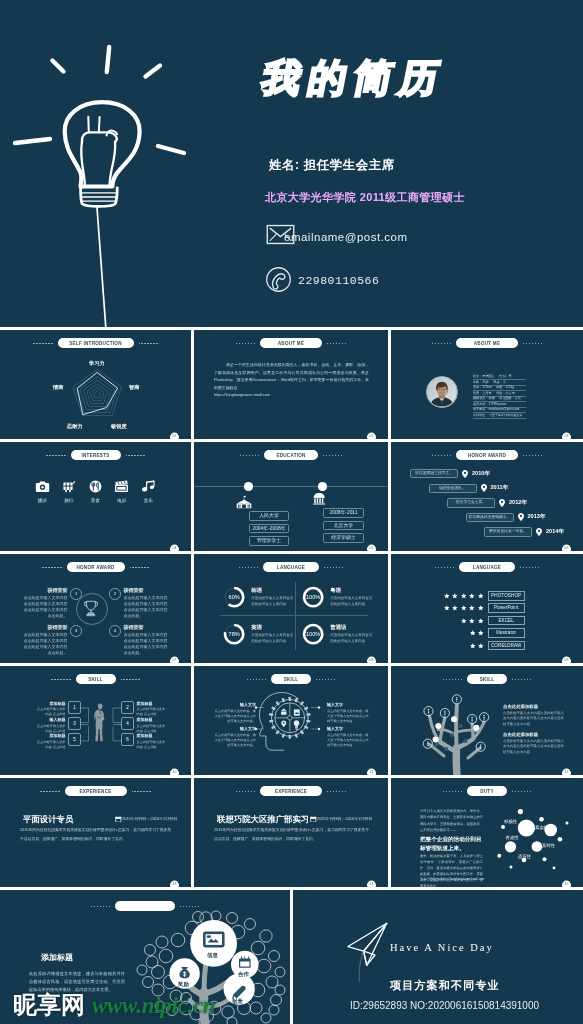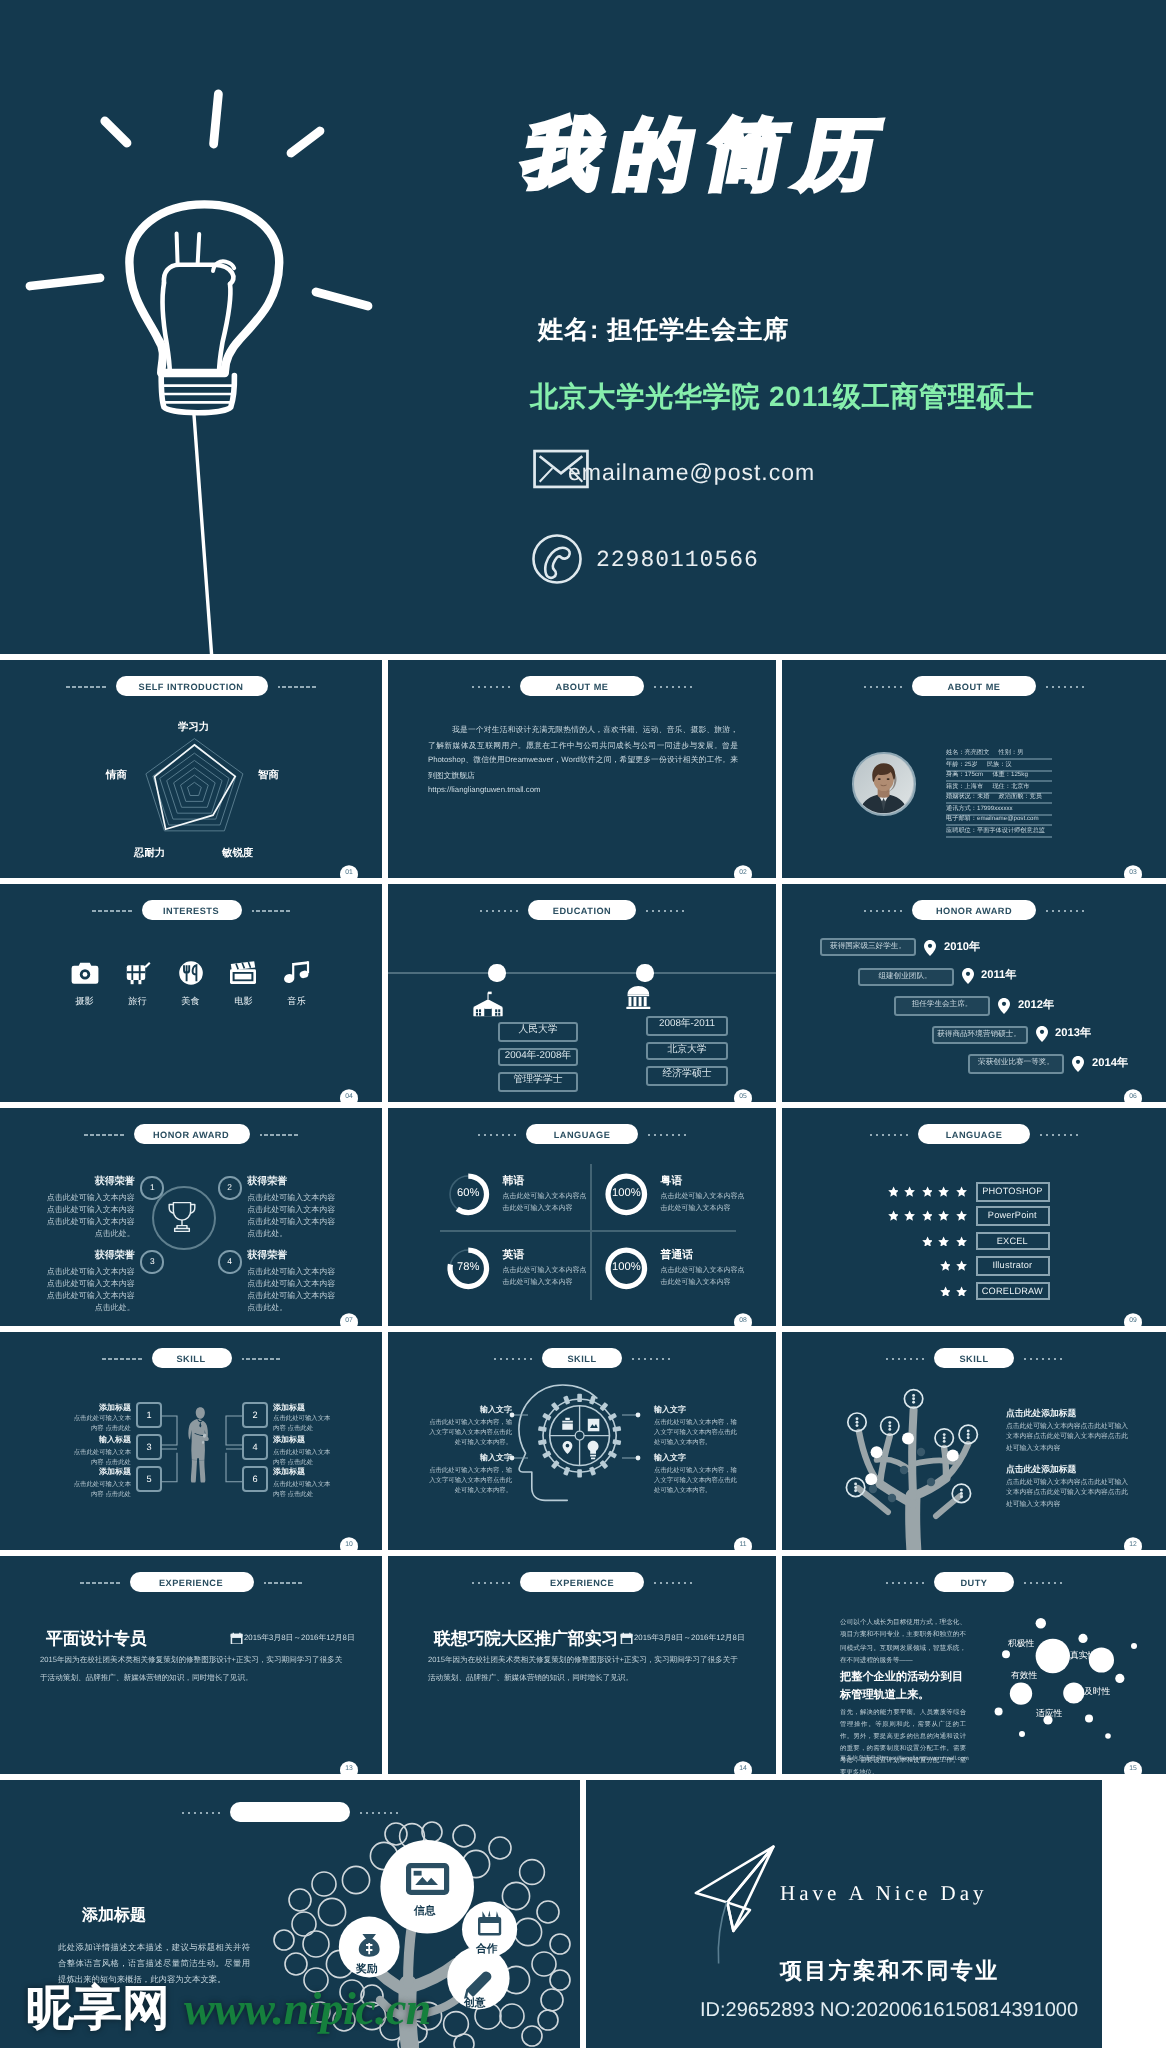--- a/index.html
+++ b/index.html
@@ -9,35 +9,35 @@
   .slide{position:absolute;background:#14394e;overflow:hidden;}
 
   
   #hero{left:0;top:0;width:583px;height:327px;}
   .hero-title{position:absolute;left:263px;top:59px;font-size:38px;font-weight:900;
     color:#fff;letter-spacing:7.8px;transform:skewX(-11deg);
     -webkit-text-stroke:2.6px #fff;paint-order:stroke fill;
     font-family:"Liberation Sans",sans-serif;line-height:1;}
   .hero-name{position:absolute;left:269px;top:157px;color:#fff;font-size:12.5px;
     font-weight:700;letter-spacing:.5px;}
-  .hero-school{position:absolute;left:265px;top:190px;color:#86efac;font-size:14px;
+  .hero-school{position:absolute;left:265px;top:190px;color:#f0abfc;font-size:11px;
     font-weight:700;letter-spacing:.4px;}
   .hero-mail{position:absolute;left:284px;top:231px;color:#e9eef1;font-size:11.5px;
     font-family:Liberation Sans, sans-serif;letter-spacing:.5px;text-align:center;}
   .hero-phone{position:absolute;left:298px;top:274px;color:#e9eef1;font-size:11.5px;
     font-family:"Liberation Mono",monospace;letter-spacing:.5px;}
 
   
   .s{height:109px;}
   .c1{left:0;width:191px;}
   .c2{left:194px;width:194px;}
   .c3{left:391px;width:192px;}
   .r1{top:330px;} .r2{top:442px;} .r3{top:554px;} .r4{top:666px;} .r5{top:778px;}
   .r6{top:890px;height:134px;}
-  .w1{left:0;width:290px;} .w2{left:293px;width:258px;}
+  .w1{left:0;width:290px;} .w2{left:293px;width:290px;}
 
   
   .hdr{position:absolute;left:0;right:0;top:8px;display:flex;align-items:center;
     justify-content:center;gap:5px;height:10px;}
   .pill{background:#fff;border-radius:999px;color:#2a4e60;display:flex;height:10px;
     align-items:center;justify-content:center;font-weight:600;white-space:nowrap;
     font-size:4.6px;letter-spacing:.25px;}
   .dash{display:flex;gap:1.6px;align-items:center;}
   .dash i{display:block;width:1.4px;height:1px;background:#93abb7;}
   .corner{position:absolute;right:12px;bottom:0;width:9px;height:9px;border-radius:50%;

